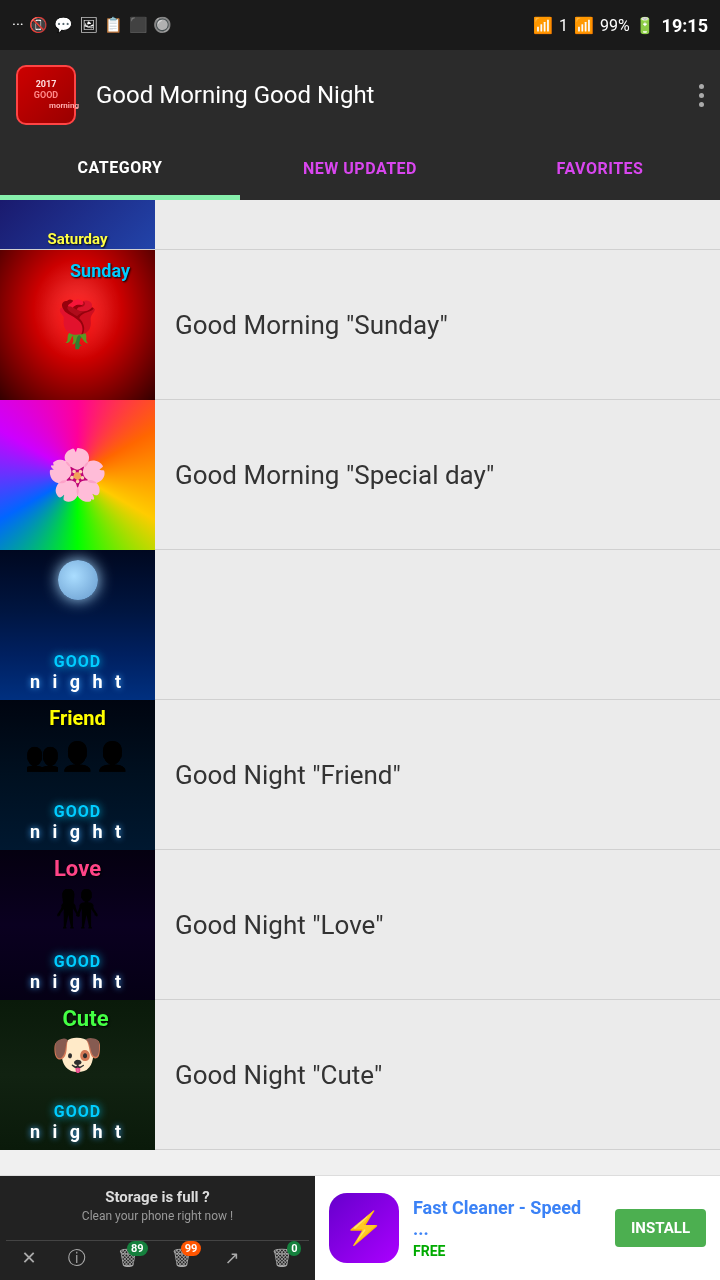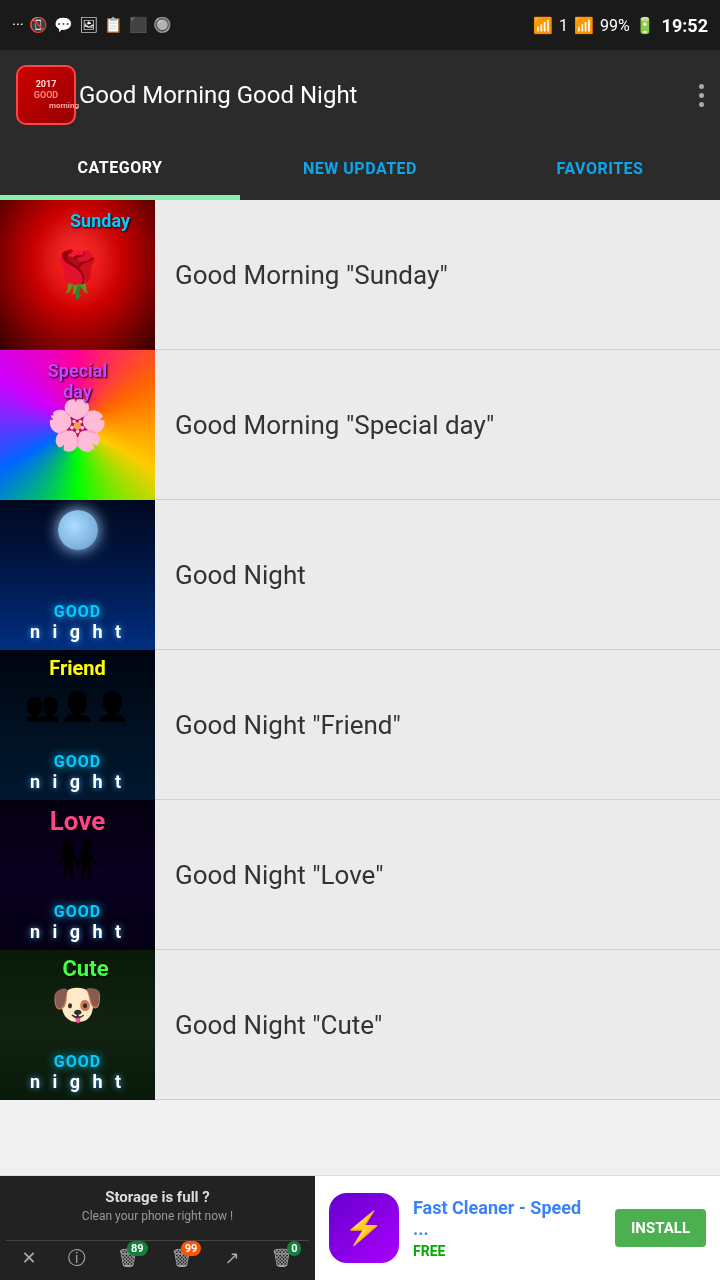--- a/index.html
+++ b/index.html
@@ -22,21 +22,21 @@
     .status-time { font-size: 18px; font-weight: bold; }
 
     
     .app-bar {
       width: 720px;
       height: 90px;
       background: #2b2b2b;
       display: flex;
       align-items: center;
       padding: 15px 16px;
-      gap: 3px;
+      gap: 20px;
     }
     .app-icon {
       width: 60px;
       height: 60px;
       border-radius: 10px;
       background: linear-gradient(135deg, #c00, #900);
       display: flex;
       align-items: center;
       justify-content: center;
       color: white;
@@ -68,21 +68,21 @@
       width: 720px;
       height: 60px;
       background: #2b2b2b;
       display: flex;
     }
     .tab {
       flex: 1;
       display: flex;
       align-items: center;
       justify-content: center;
-      color: #0ea5e9;
+      color: #d946ef;
       font-size: 16px;
       font-weight: bold;
       letter-spacing: 0.5px;
       cursor: pointer;
       border-bottom: 3px solid transparent;
     }
     .tab.active {
       color: white;
       border-bottom: 5px solid #86efac;
     }
@@ -146,21 +146,21 @@
       font-size: 20px;
       font-weight: bold;
       color: #ffff00;
       text-shadow: 1px 1px 2px black;
     }
     .thumb-love-label {
       position: absolute;
       top: 6px;
       left: 0; right: 0;
       text-align: center;
-      font-size: 26px;
+      font-size: 22px;
       font-weight: bold;
       color: #ff4488;
       text-shadow: 1px 1px 2px black;
     }
     .thumb-cute-label {
       position: absolute;
       top: 6px;
       left: 16px; right: 0;
       text-align: center;
       font-size: 22px;
@@ -296,21 +296,21 @@
     <span>📋</span>
     <span>⬛</span>
     <span>🔘</span>
   </div>
   <div class="status-right">
     <span>📶</span>
     <span>1</span>
     <span>📶</span>
     <span>99%</span>
     <span>🔋</span>
-    <span class="status-time">19:52</span>
+    <span class="status-time">19:15</span>
   </div>
 </div>
 
 <div class="app-bar">
   <div class="app-icon">
     <div style="font-size:9px; line-height:1.2; color:#ffdddd;">2017<br><span style="color:#ff8888;">GOOD</span><br><span style="color:#ffaaaa; font-size:8px;margin-left:36px;">morning</span></div>
   </div>
   <div class="app-title">Good Morning Good Night</div>
   <div class="menu-dots">
     <div class="dot"></div>
@@ -320,53 +320,56 @@
 </div>
 
 <div class="tab-bar">
   <div class="tab active">CATEGORY</div>
   <div class="tab">NEW UPDATED</div>
   <div class="tab">FAVORITES</div>
 </div>
 
 <div class="list">
 
+  <div class="saturday-row">
+    <div class="saturday-thumb">
+      <span class="saturday-thumb-text">Saturday</span>
+    </div>
+  </div>
 
   <div class="list-item">
     <div class="thumbnail thumb-sunday">
 
       <div style="width:100%;height:100%;background:radial-gradient(ellipse at 50% 40%, #ff4444 0%, #cc0000 40%, #660000 80%, #330000 100%); display:flex; align-items:center; justify-content:center;">
         <div style="font-size:45px; line-height:1; filter: drop-shadow(0 0 10px rgba(255,0,0,0.8));">🌹</div>
       </div>
       <div class="thumb-day-label">Sunday</div>
     </div>
     <div class="list-item-text">Good Morning "Sunday"</div>
   </div>
 
   <div class="list-item">
     <div class="thumbnail thumb-special">
       <div style="width:100%;height:100%;background:conic-gradient(from 0deg, #ff0099, #ff6600, #ffcc00, #00ff00, #0066ff, #cc00ff, #ff0099); display:flex; align-items:center; justify-content:center;">
         <div style="font-size:50px;">🌸</div>
       </div>
-      <div class="thumb-special-label">Special<br>day</div>
     </div>
     <div class="list-item-text">Good Morning "Special day"</div>
   </div>
 
   <div class="list-item">
     <div class="thumbnail thumb-goodnight">
       <div style="width:100%;height:100%;background:linear-gradient(180deg,#000820 0%,#001540 40%,#002060 70%,#003080 100%); position:relative; display:flex; flex-direction:column; align-items:center; justify-content:center;">
         <div class="thumb-moon"></div>
         <div style="position:absolute; bottom:8px; text-align:center;">
           <div style="color:#00ccff; font-size:16px; font-weight:bold; text-shadow:0 0 8px #00ccff; letter-spacing:1px;">GOOD</div>
           <div style="color:white; font-size:18px; font-weight:bold; letter-spacing:4px; text-shadow:0 0 6px #44aaff;">n i g h t</div>
         </div>
       </div>
     </div>
-    <div class="list-item-text">Good Night</div>
   </div>
 
   <div class="list-item">
     <div class="thumbnail thumb-friend">
       <div style="width:100%;height:100%;background:linear-gradient(180deg,#000510 0%,#001020 50%,#001830 100%); position:relative; display:flex; flex-direction:column; align-items:center; justify-content:flex-end; padding-bottom:8px;">
         <div class="thumb-friend-label">Friend</div>
 
         <div style="position:absolute; top:40px; font-size:28px; text-align:center; color:#111; text-shadow:0 0 0 black; filter:brightness(0);">👥👤👤</div>
         <div style="color:#00ccff; font-size:16px; font-weight:bold; text-shadow:0 0 8px #00ccff; letter-spacing:1px;">GOOD</div>
         <div style="color:white; font-size:18px; font-weight:bold; letter-spacing:4px; text-shadow:0 0 6px #44aaff;">n i g h t</div>

